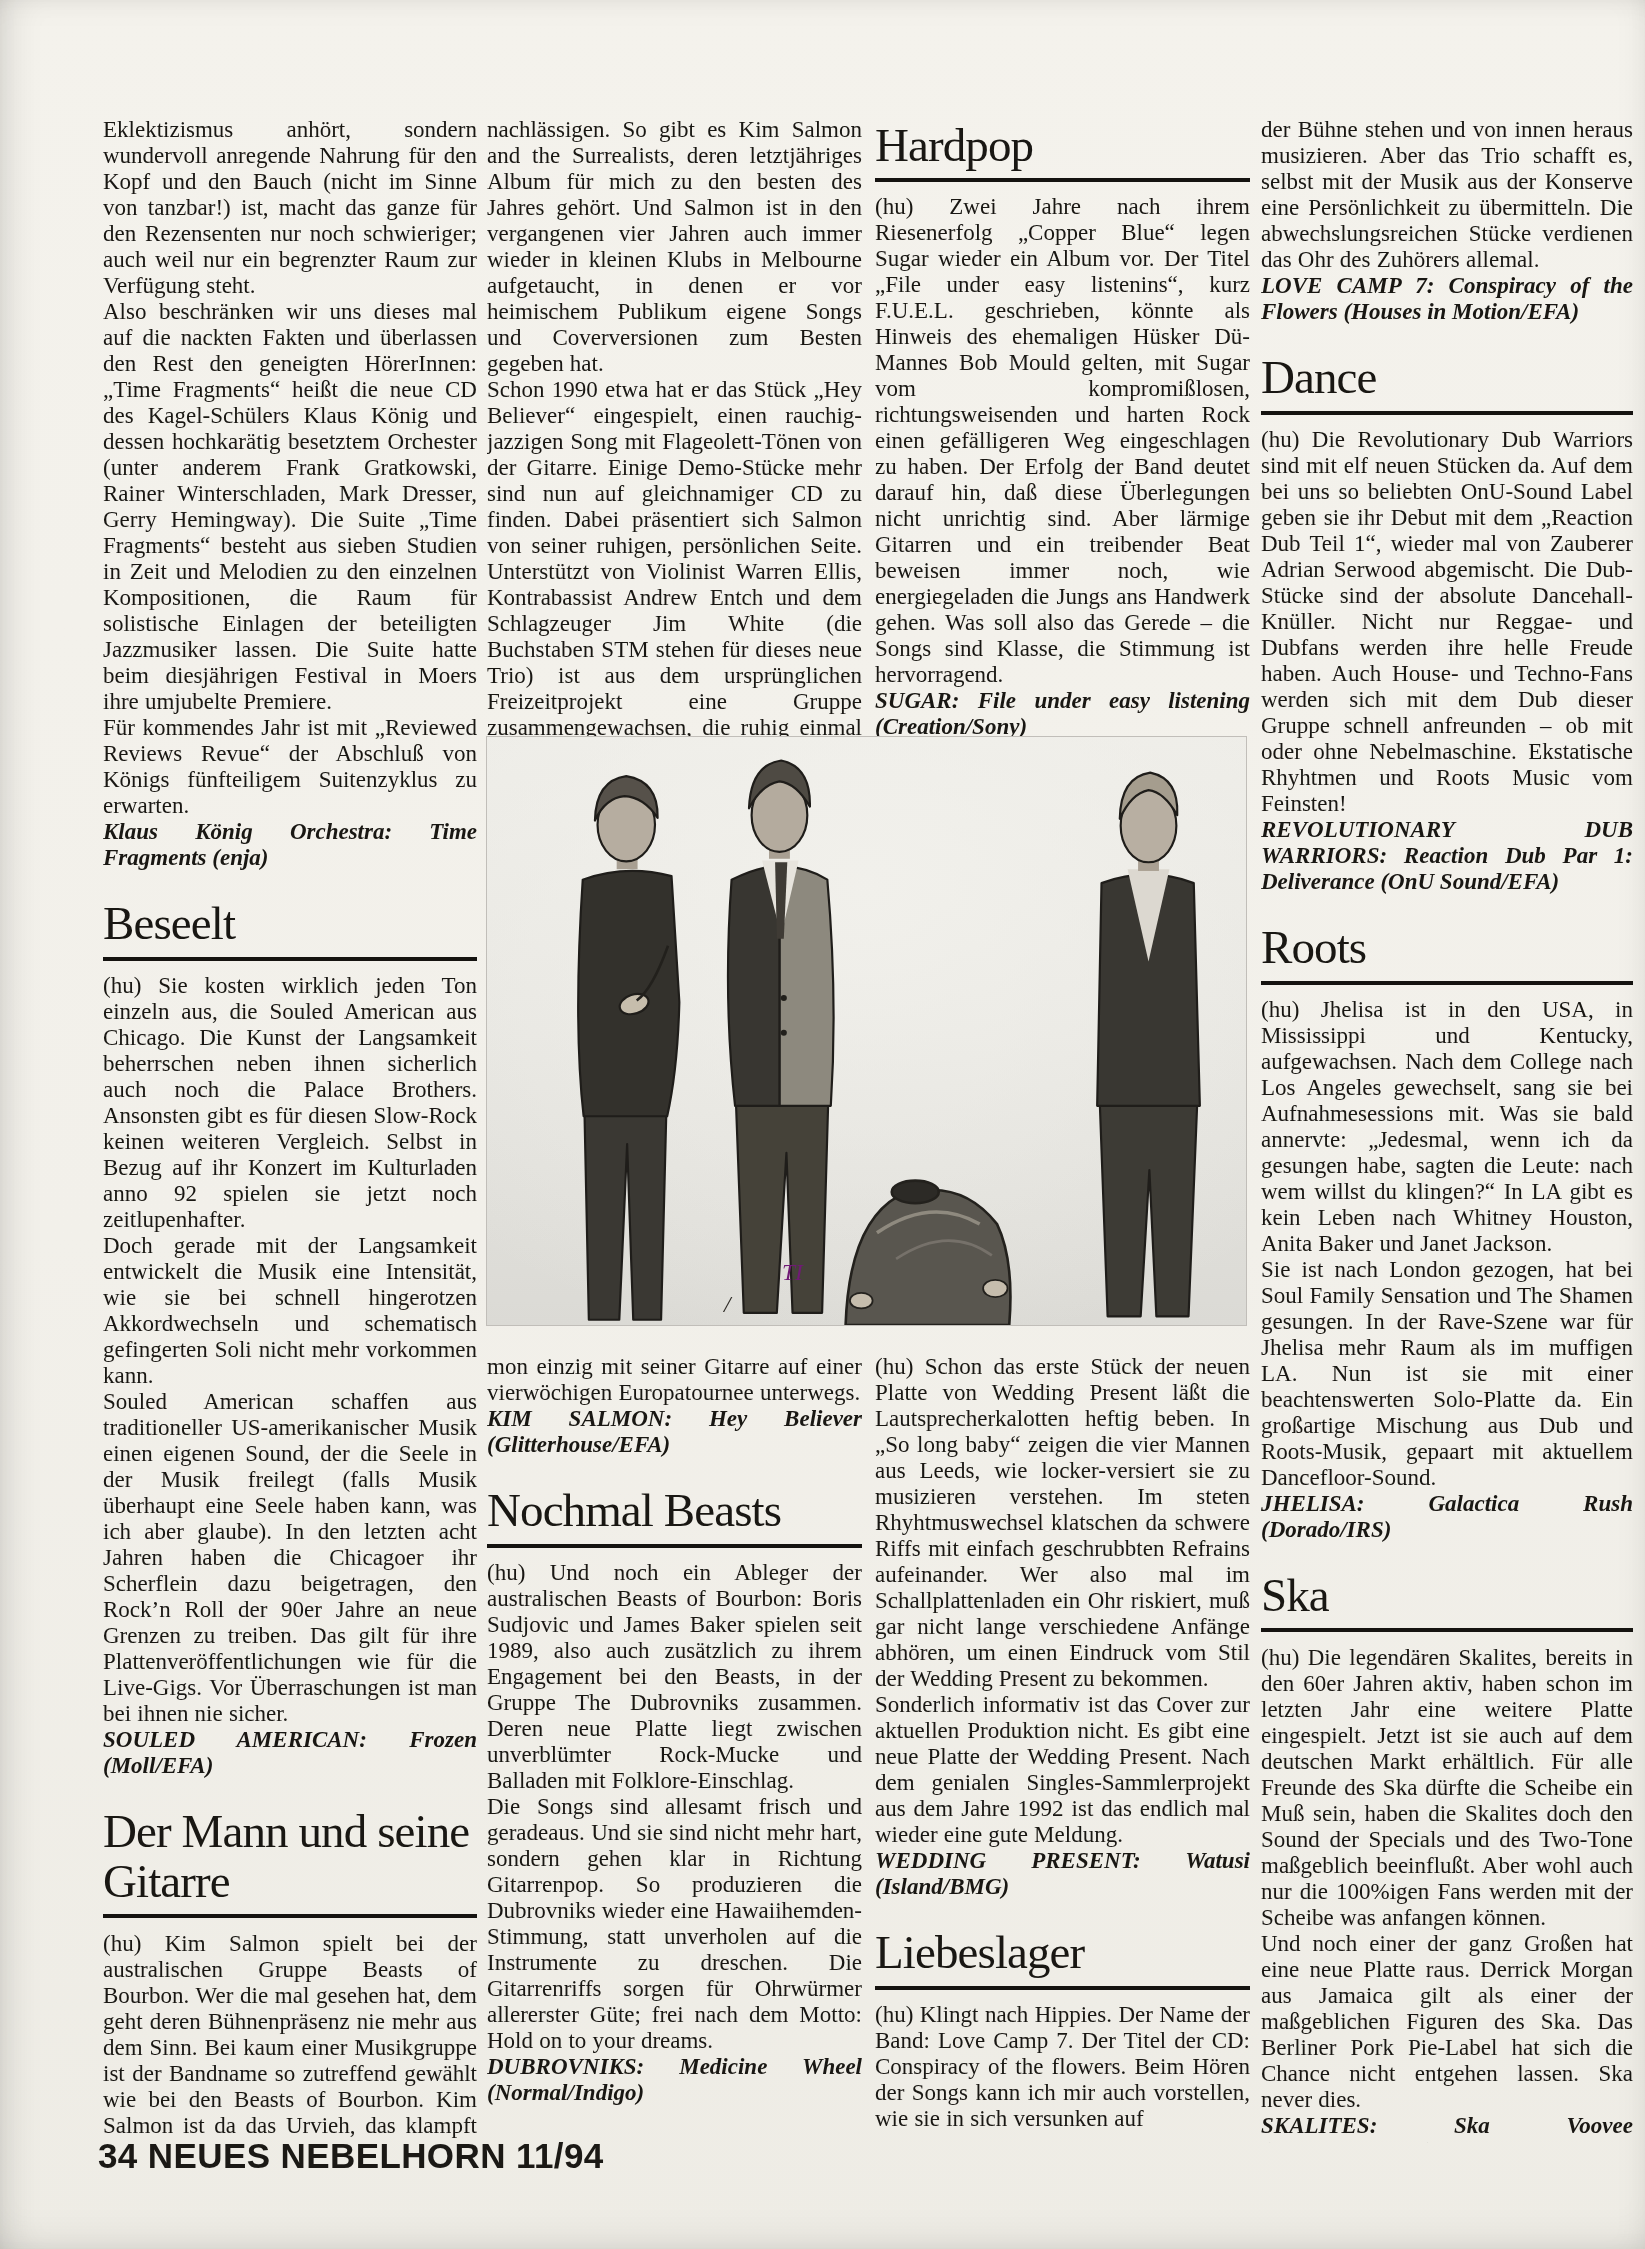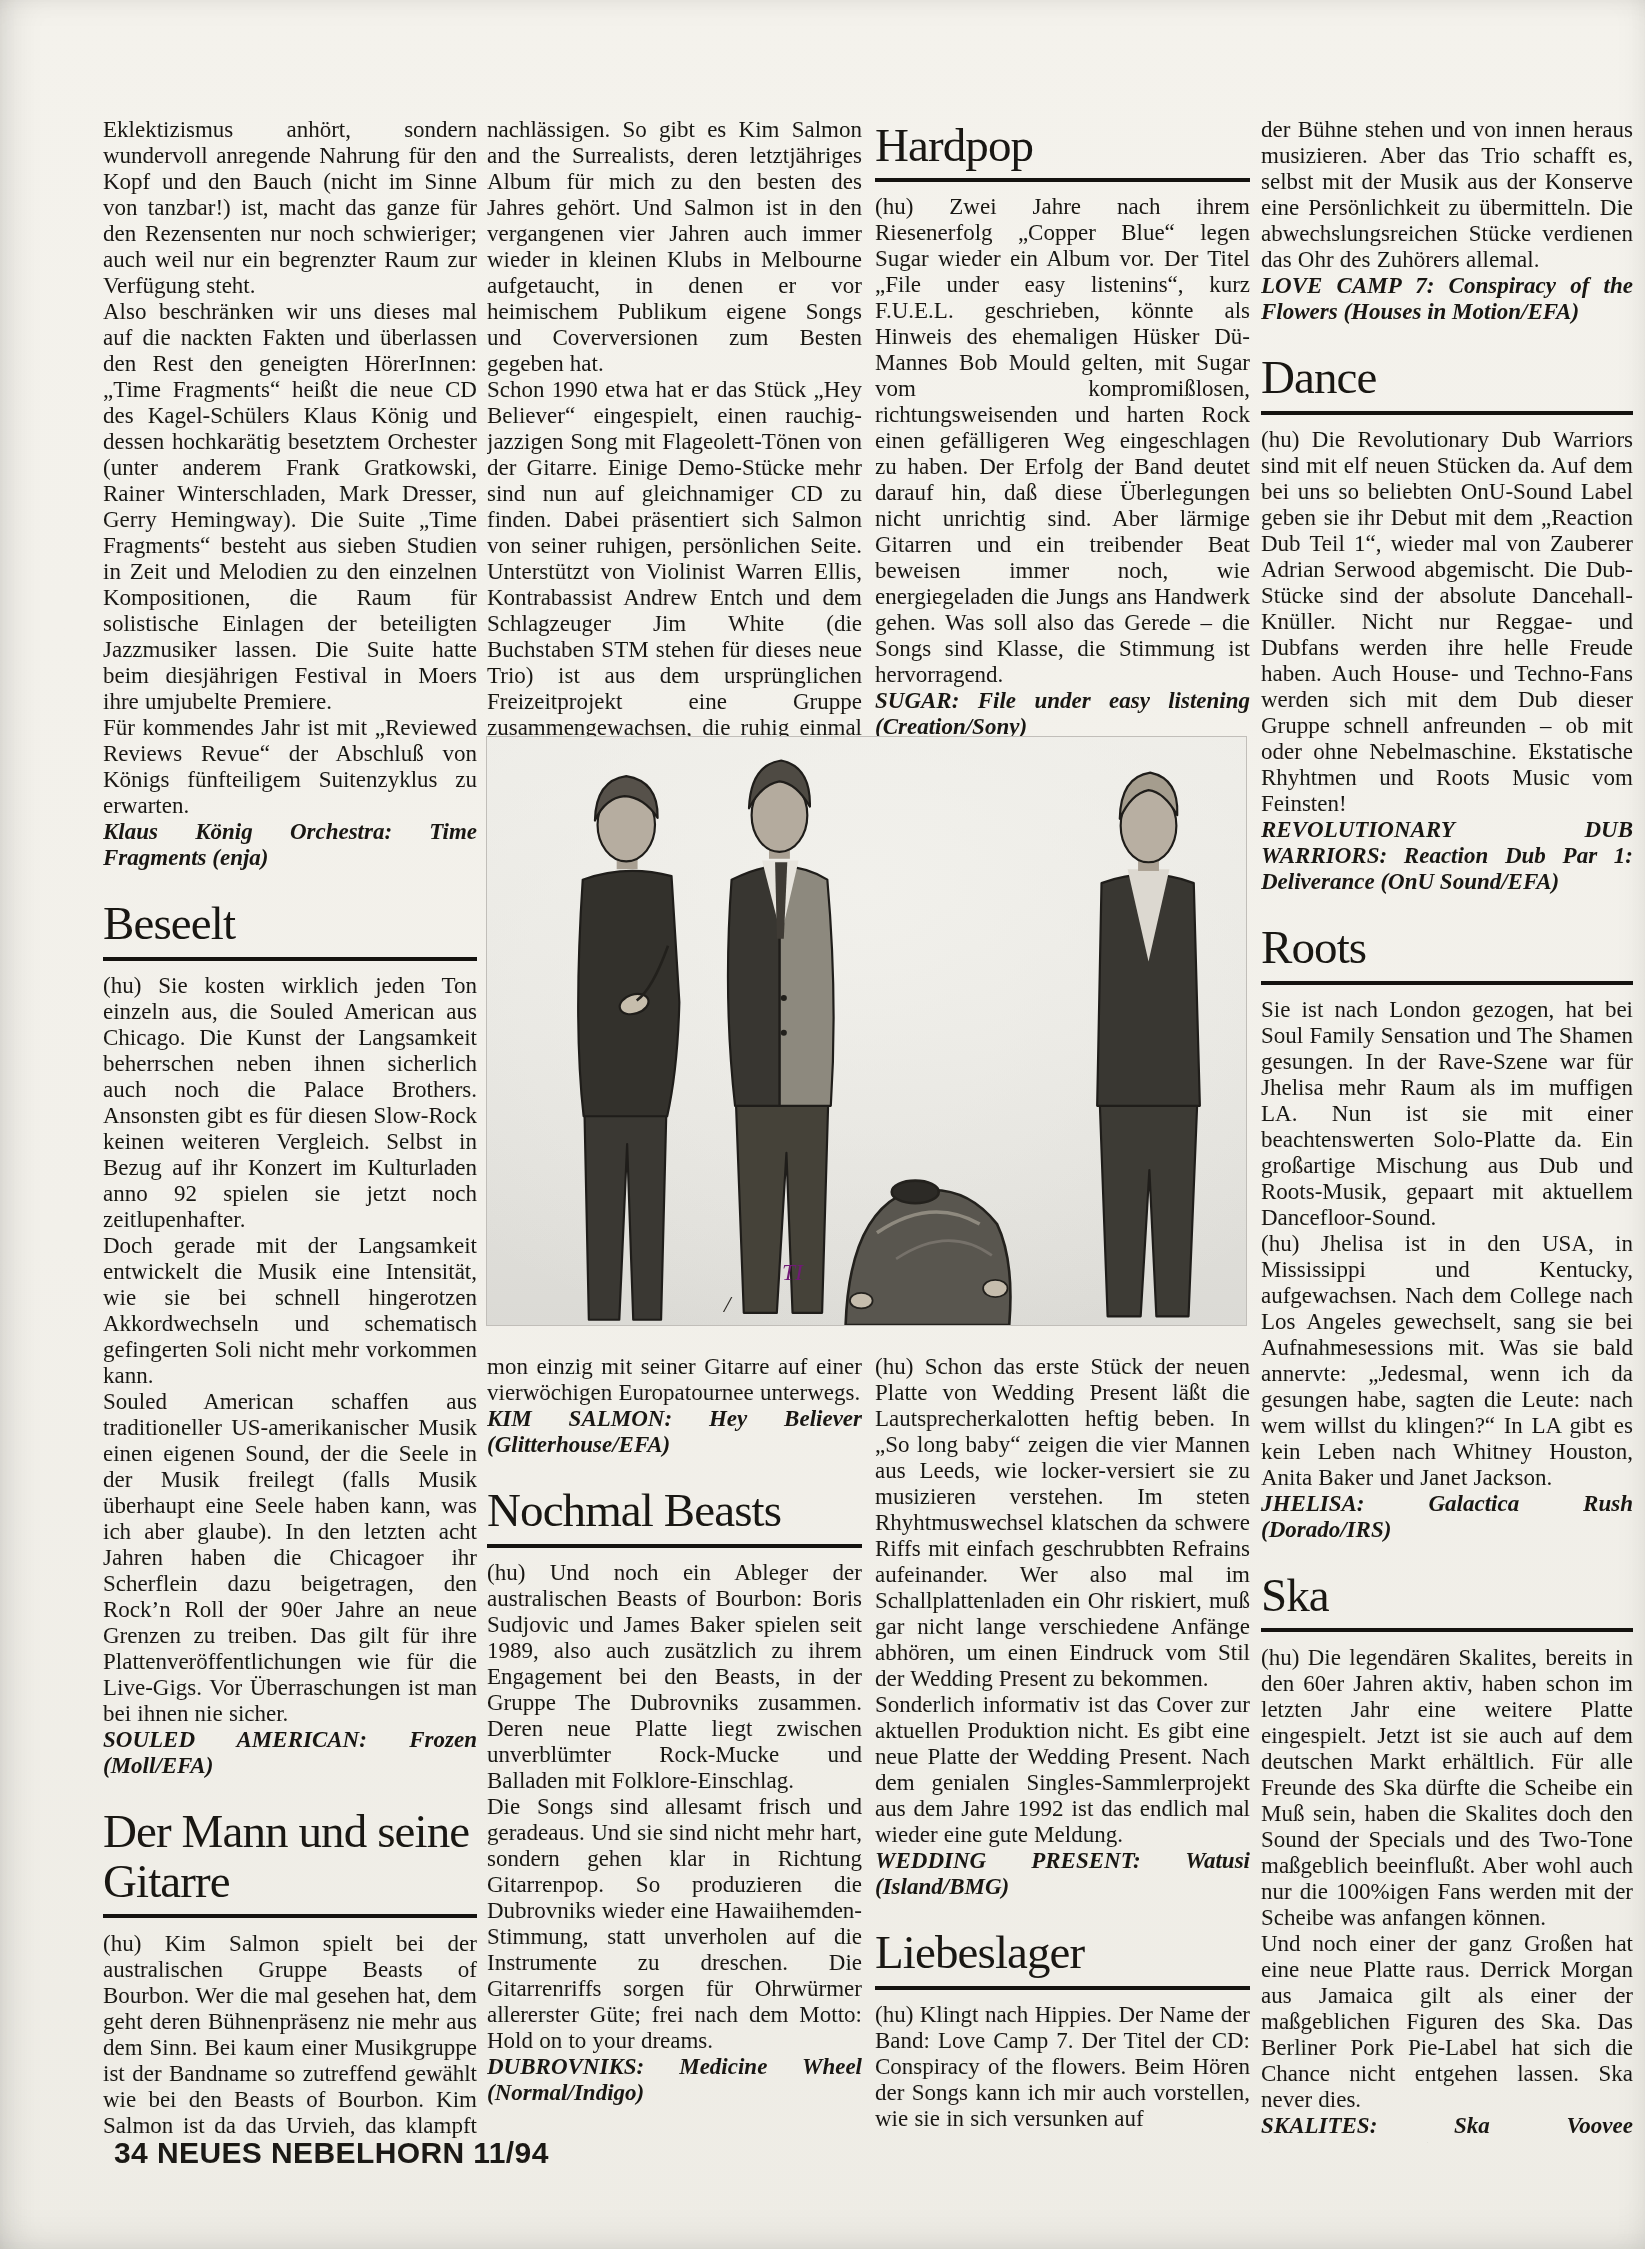--- a/index.html
+++ b/index.html
@@ -62,23 +62,23 @@
     position:absolute;left:295px;top:522px;
     font-style:italic;font-size:23.6px;color:#701a75;
     font-family:"Liberation Serif",serif;
   }
   .photo-slash{
     position:absolute;left:237px;top:554px;
     font-style:italic;font-size:23.6px;color:#2e2b26;
     font-family:"Liberation Serif",serif;
   }
   .footer{
-    position:absolute;left:114px;top:2136px;
+    position:absolute;left:98px;top:2136px;
     font-family:"Liberation Sans","DejaVu Sans",sans-serif;
-    font-weight:700;font-size:30px;letter-spacing:0.4px;
+    font-weight:700;font-size:35px;letter-spacing:0.4px;
     color:#1b1915;
   }
 </style>
 </head>
 <body>
 
 <div class="page">
 
   <div class="col" data-col="col-1">
       <p class="body-text">Eklektizismus anhört, sondern wundervoll anregende Nahrung für den Kopf und den Bauch (nicht im Sinne von tanzbar!) ist, macht das ganze für den Rezensenten nur noch schwieriger; auch weil nur ein begrenzter Raum zur Verfügung steht.</p>
@@ -104,22 +104,22 @@
       <p class="credit">SUGAR: File under easy listening (Creation/Sony)</p>
       <h2 class="heading">Clickclick</h2>
     </div>
   <div class="col" data-col="col-4">
       <p class="body-text">der Bühne stehen und von innen heraus musizieren. Aber das Trio schafft es, selbst mit der Musik aus der Konserve eine Persönlichkeit zu übermitteln. Die abwechslungsreichen Stücke verdienen das Ohr des Zuhörers allemal.</p>
       <p class="credit">LOVE CAMP 7: Conspiracy of the Flowers (Houses in Motion/EFA)</p>
       <h2 class="heading">Dance</h2>
       <p class="body-text">(hu) Die Revolutionary Dub Warriors sind mit elf neuen Stücken da. Auf dem bei uns so beliebten OnU-Sound Label geben sie ihr Debut mit dem „Reaction Dub Teil 1“, wieder mal von Zauberer Adrian Serwood abgemischt. Die Dub-Stücke sind der absolute Dancehall-Knüller. Nicht nur Reggae- und Dubfans werden ihre helle Freude haben. Auch House- und Techno-Fans werden sich mit dem Dub dieser Gruppe schnell anfreunden – ob mit oder ohne Nebelmaschine. Ekstatische Rhyhtmen und Roots Music vom Feinsten!</p>
       <p class="credit">REVOLUTIONARY DUB WARRIORS: Reaction Dub Par 1: Deliverance (OnU Sound/EFA)</p>
       <h2 class="heading">Roots</h2>
+      <p class="body-text">(hu) Jhelisa ist in den USA, in Mississippi und Kentucky, aufgewachsen. Nach dem College nach Los Angeles gewechselt, sang sie bei Aufnahmesessions mit. Was sie bald annervte: „Jedesmal, wenn ich da gesungen habe, sagten die Leute: nach wem willst du klingen?“ In LA gibt es kein Leben nach Whitney Houston, Anita Baker und Janet Jackson.</p>
       <p class="body-text">Sie ist nach London gezogen, hat bei Soul Family Sensation und The Shamen gesungen. In der Rave-Szene war für Jhelisa mehr Raum als im muffigen LA. Nun ist sie mit einer beachtenswerten Solo-Platte da. Ein großartige Mischung aus Dub und Roots-Musik, gepaart mit aktuellem Dancefloor-Sound.</p>
-      <p class="body-text">(hu) Jhelisa ist in den USA, in Mississippi und Kentucky, aufgewachsen. Nach dem College nach Los Angeles gewechselt, sang sie bei Aufnahmesessions mit. Was sie bald annervte: „Jedesmal, wenn ich da gesungen habe, sagten die Leute: nach wem willst du klingen?“ In LA gibt es kein Leben nach Whitney Houston, Anita Baker und Janet Jackson.</p>
       <p class="credit">JHELISA: Galactica Rush (Dorado/IRS)</p>
       <h2 class="heading">Ska</h2>
       <p class="body-text">(hu) Die legendären Skalites, bereits in den 60er Jahren aktiv, haben schon im letzten Jahr eine weitere Platte eingespielt. Jetzt ist sie auch auf dem deutschen Markt erhältlich. Für alle Freunde des Ska dürfte die Scheibe ein Muß sein, haben die Skalites doch den Sound der Specials und des Two-Tone maßgeblich beeinflußt. Aber wohl auch nur die 100%igen Fans werden mit der Scheibe was anfangen können.</p>
       <p class="body-text">Und noch einer der ganz Großen hat eine neue Platte raus. Derrick Morgan aus Jamaica gilt als einer der maßgeblichen Figuren des Ska. Das Berliner Pork Pie-Label hat sich die Chance nicht entgehen lassen. Ska never dies.</p>
       <p class="credit">SKALITES: Ska Voovee (Shanachie/Koch)</p>
       <p class="credit">DERRICK MORGAN &amp; YEBO: The conquering Ruler (Pork Pie)</p>
     </div>
 
   <div class="photo">
     <svg viewBox="0 0 872 676" preserveAspectRatio="none">

